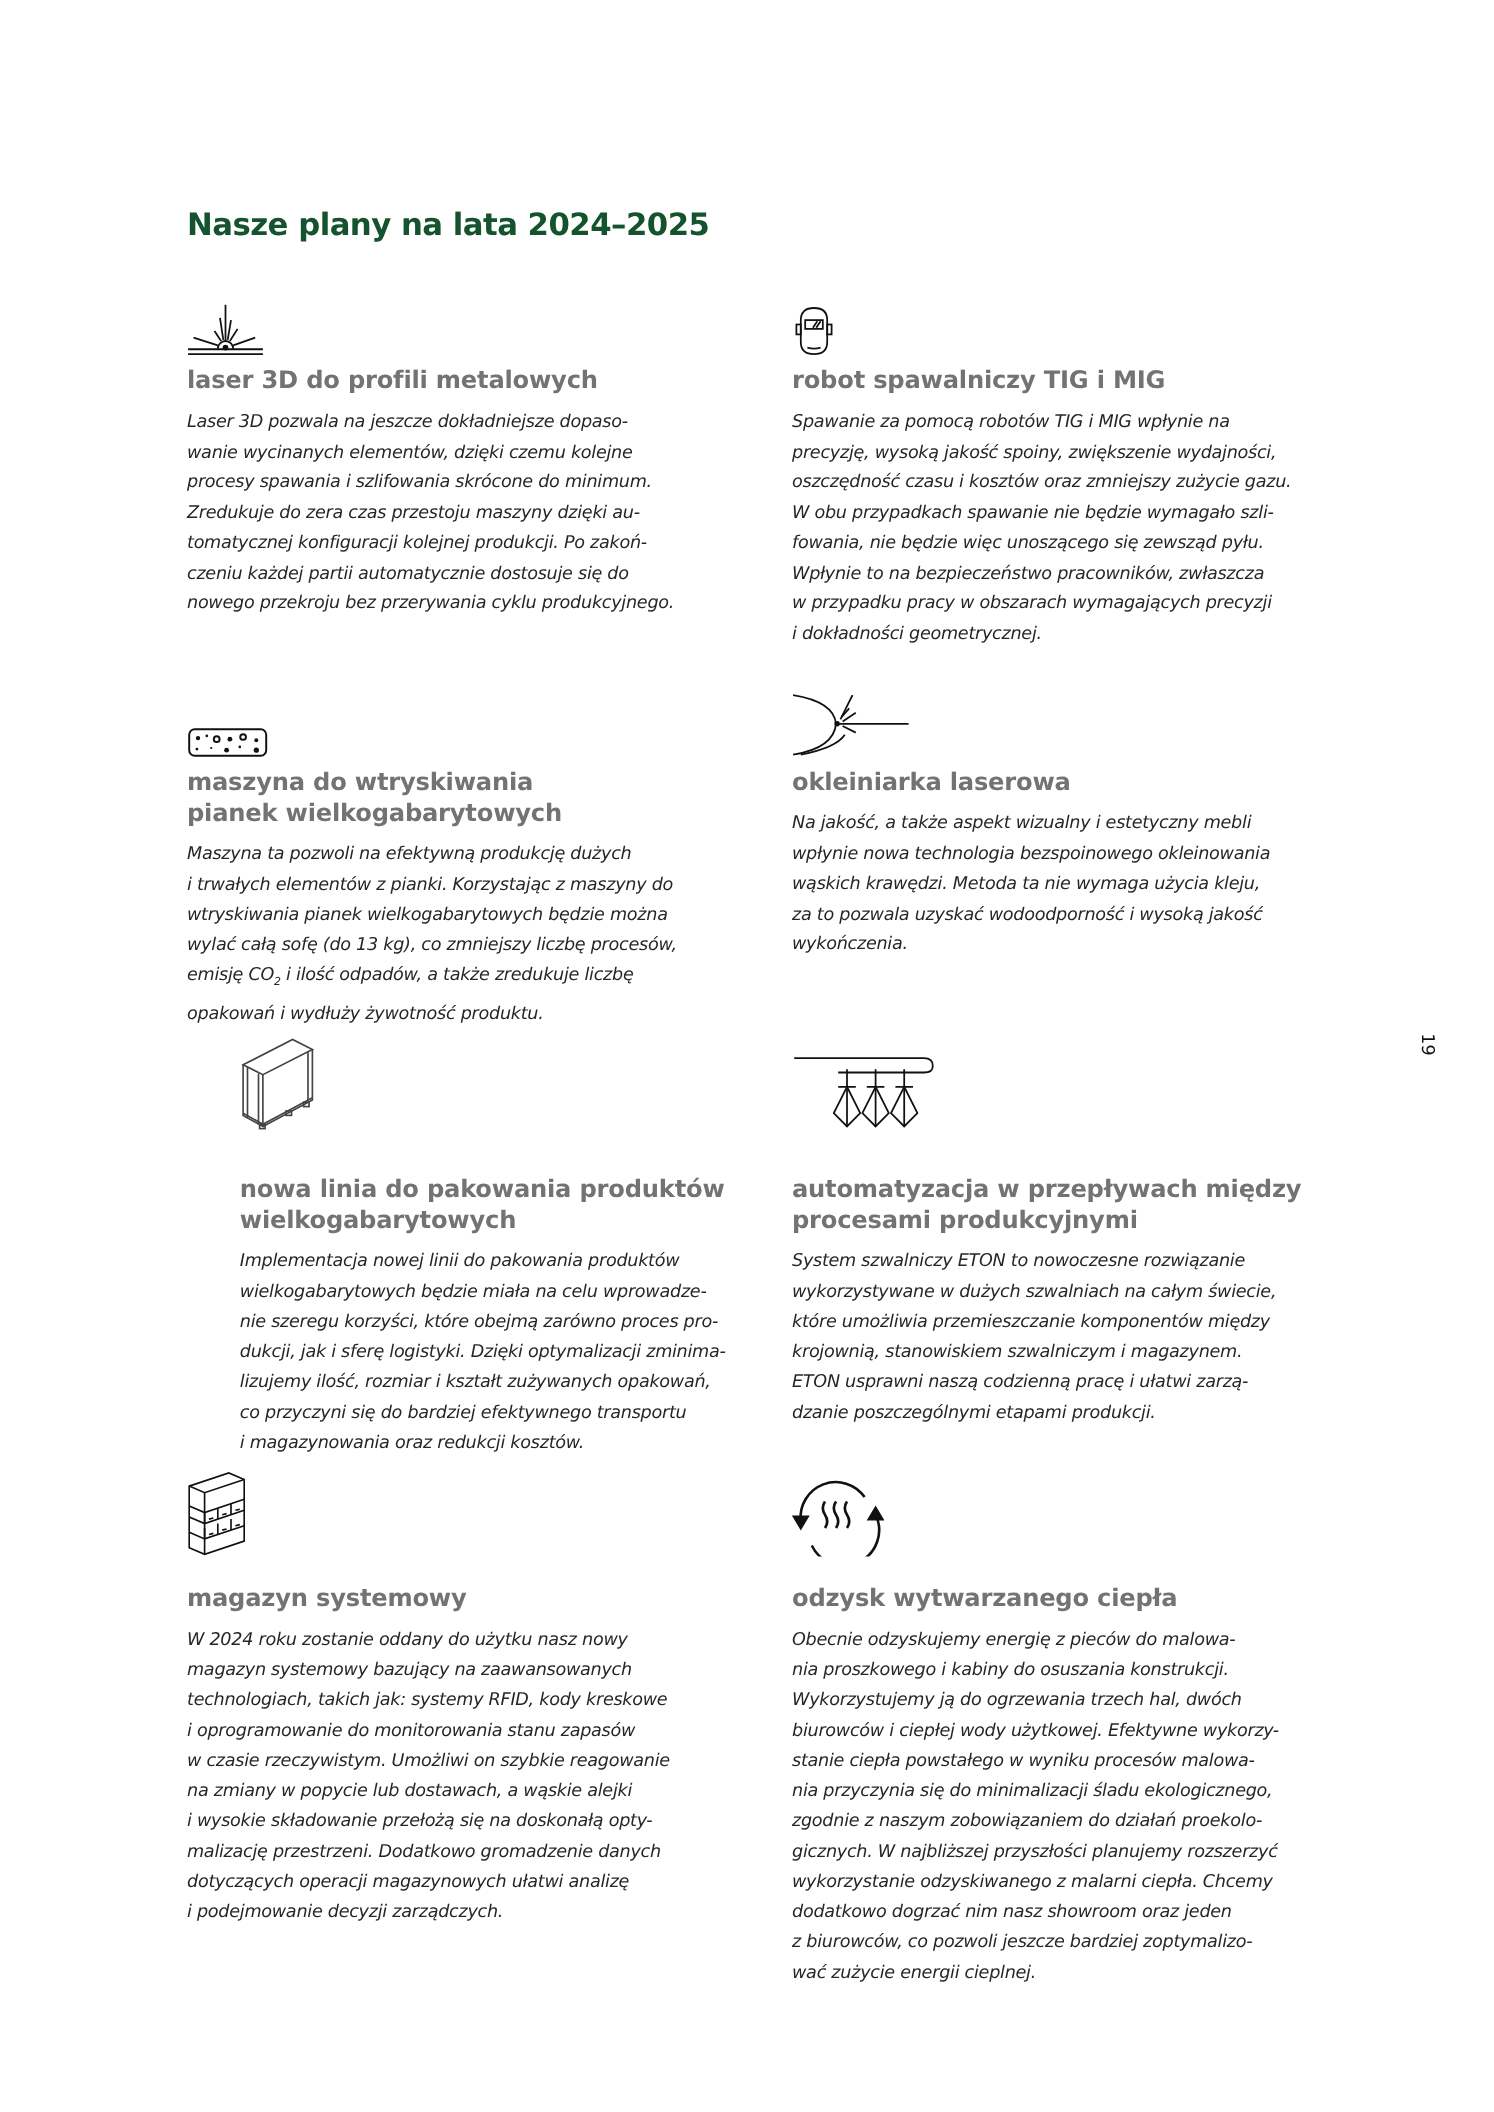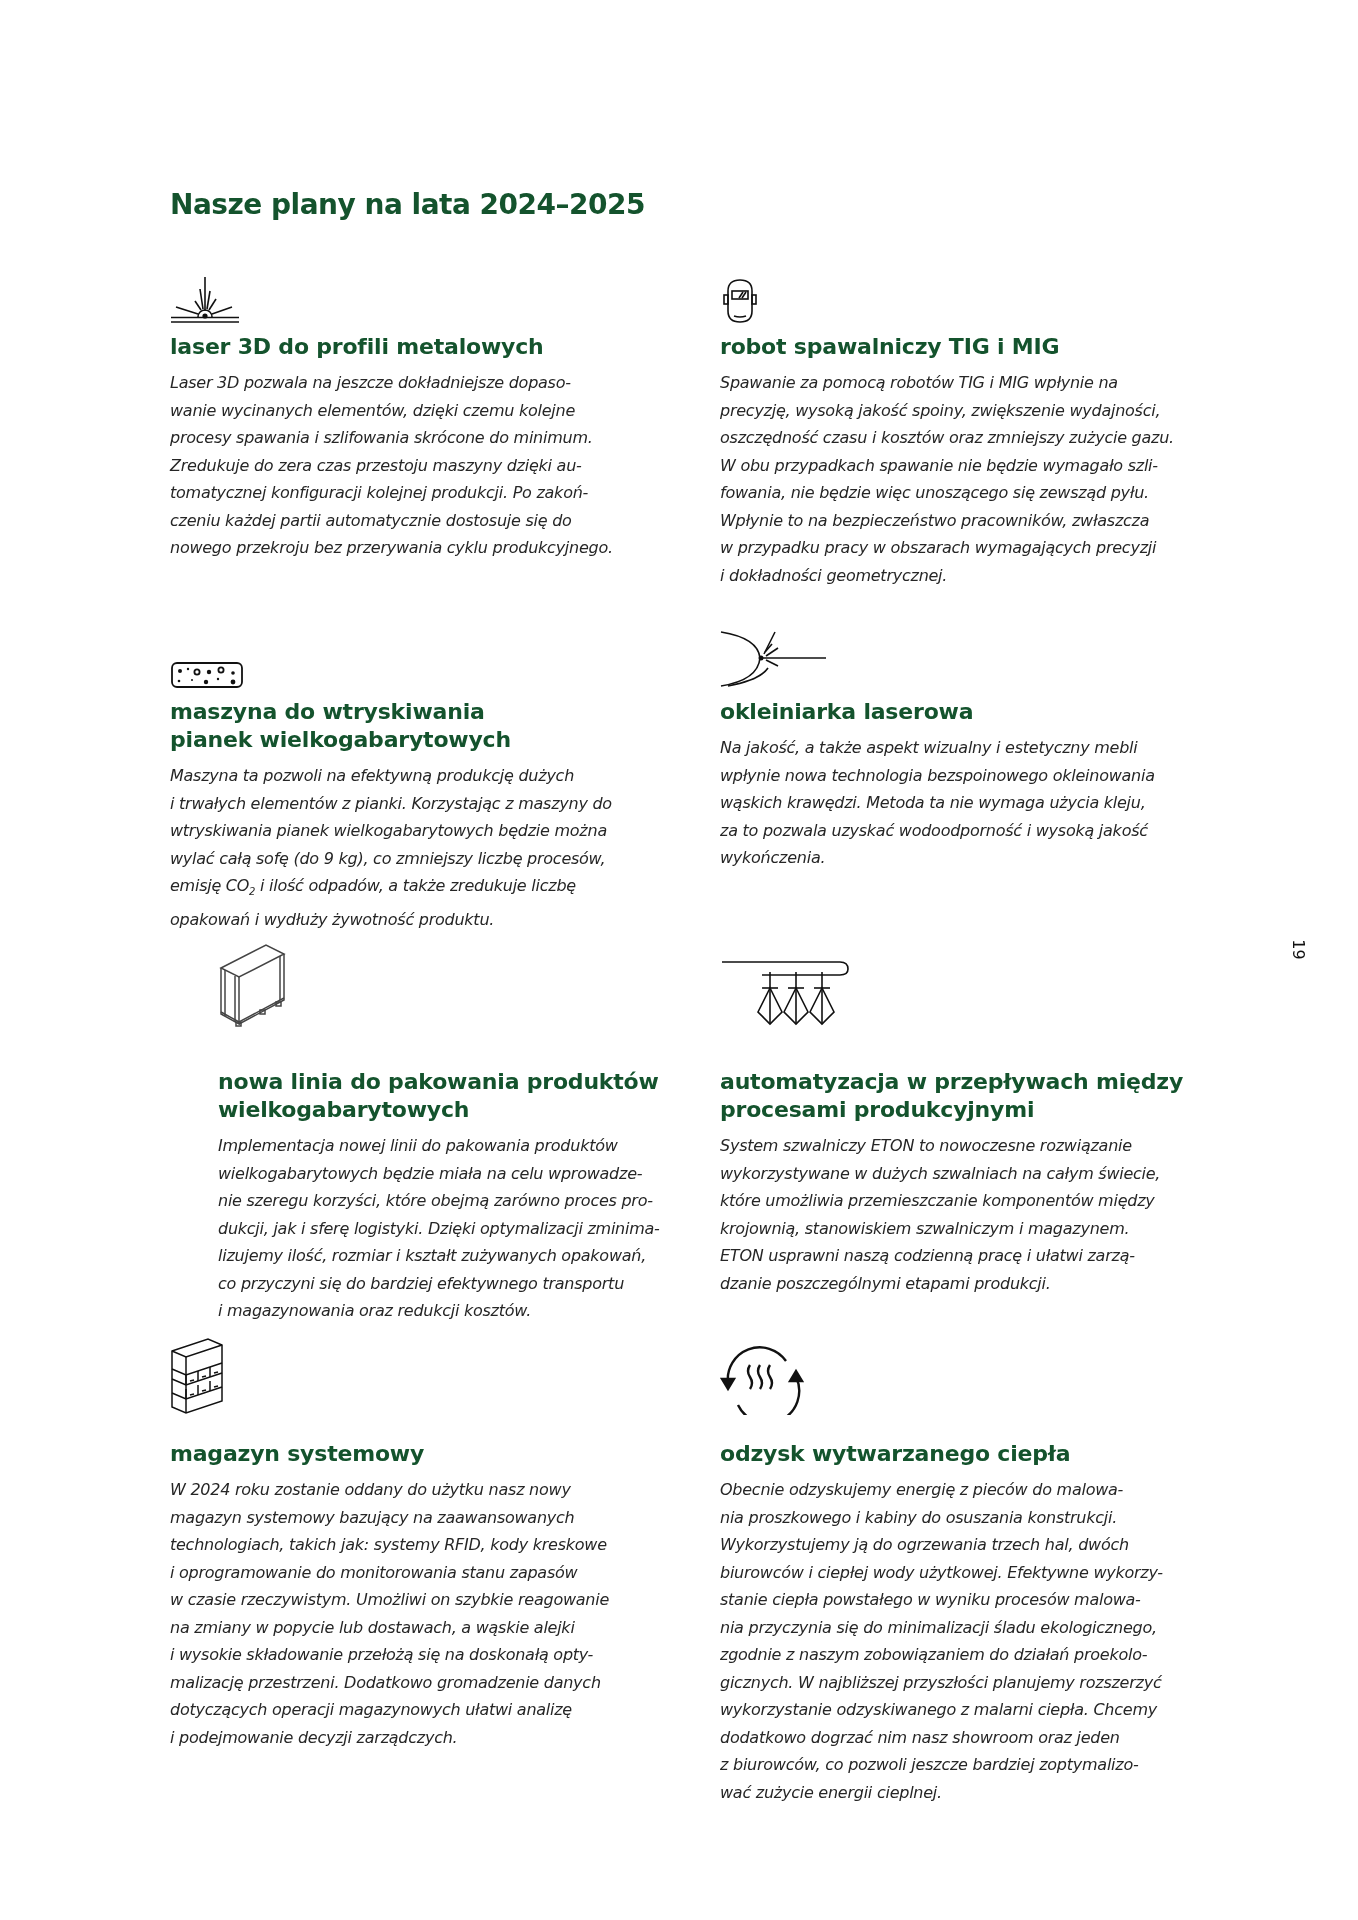--- a/index.html
+++ b/index.html
@@ -39,21 +39,21 @@
       position: absolute;
       left: 0;
       bottom: 0;
     }
     .section h2 {
       margin: 0;
       font-family: "DejaVu Sans", sans-serif;
       font-weight: bold;
       font-size: 22px;
       line-height: 28px;
-      color: #14532d;
+      color: #737373;
       letter-spacing: -0.2px;
     }
     .section .body {
       margin-top: 8px;
       font-family: "DejaVu Sans", sans-serif;
       font-size: 16px;
       line-height: 27.5px;
       color: #262626;
       white-space: pre-line;
       letter-spacing: -0.25px;
@@ -157,21 +157,21 @@
       <circle cx="36" cy="22" r="2.2" fill="#111" stroke="none"></circle>
       <circle cx="48" cy="19" r="1.2" fill="#111" stroke="none"></circle>
       <circle cx="63" cy="22" r="2.4" fill="#111" stroke="none"></circle>
     </svg>
   </span>
   <h2 style="white-space:pre-line">maszyna do wtryskiwania
 pianek wielkogabarytowych</h2>
   <div class="body"><span>Maszyna ta pozwoli na efektywną produkcję dużych
 i trwałych elementów z pianki. Korzystając z maszyny do
 wtryskiwania pianek wielkogabarytowych będzie można
-wylać całą sofę (do 9 kg), co zmniejszy liczbę procesów,
+wylać całą sofę (do 13 kg), co zmniejszy liczbę procesów,
 emisję CO</span><sub>2</sub><span> i ilość odpadów, a także zredukuje liczbę
 opakowań i wydłuży żywotność produktu.</span></div>
 </div>
 
 <div class="section" id="s-edge">
   <span class="icon">
     <svg width="110" height="60" viewBox="0 0 110 60" fill="none" stroke="#111" stroke-width="1.6">
       <path d="M1 2 Q38 8 40 28 Q38 50 1 56"></path>
       <path d="M8 56 Q40 50 48 38"></path>
       <circle cx="41" cy="28" r="2.5" fill="#111" stroke="none"></circle>

